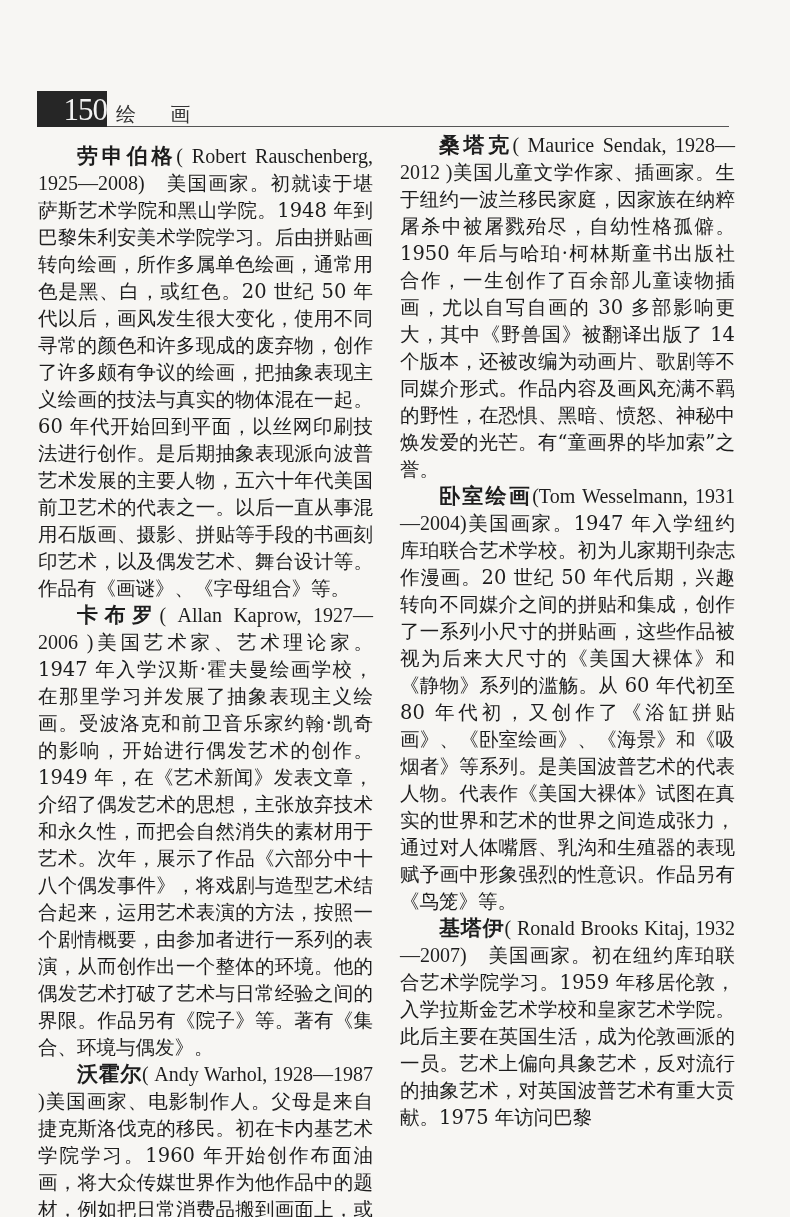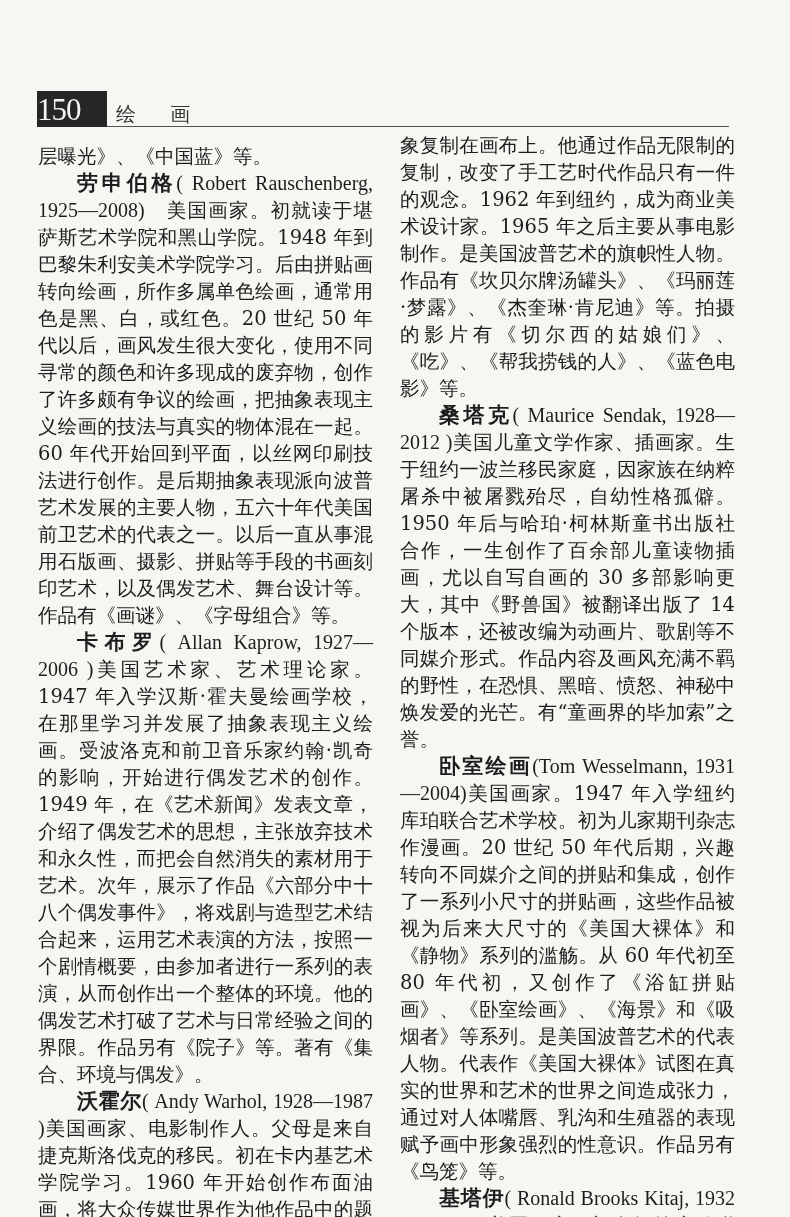--- a/index.html
+++ b/index.html
@@ -10,21 +10,21 @@
     color: #1d1d1d;
     position: relative;
   }
   .page-header {
     position: absolute; left: 37px; top: 91px; width: 692px; height: 36px;
   }
   .page-number-box {
     position: absolute; left: 0; top: 0; width: 70px; height: 36px;
     background: #262626; color: #f2f2f2;
     font-family: "Liberation Serif", serif; font-size: 31px; line-height: 38px;
-    text-align: left; letter-spacing: -1px;
+    text-align: right; letter-spacing: -1px;
   }
   .section-title {
     position: absolute; left: 79px; top: 10px;
     font-size: 20px; letter-spacing: 14px; color: #333;
   }
   .header-rule {
     position: absolute; left: 70px; right: 0; bottom: 0; height: 1px; background: #555;
   }
   .column {
     position: absolute; top: 143px; width: 335px;
@@ -44,38 +44,32 @@
 </head>
 <body>
 
 <div class="page-header">
   <div class="page-number-box">150</div>
   <div class="section-title">绘 画</div>
   <div class="header-rule"></div>
 </div>
 
 <div class="column col-left">
-  <p class="para cont">
-    <span>层曝光》、《中国蓝》等。</span>
-  </p>
   <p class="para">
     <span class="entry-name">劳申伯格</span><span class="latin">( Robert Rauschenberg, 1925—2008)</span><span>　美国画家。初就读于堪萨斯艺术学院和黑山学院。1948 年到巴黎朱利安美术学院学习。后由拼贴画转向绘画，所作多属单色绘画，通常用色是黑、白，或红色。20 世纪 50 年代以后，画风发生很大变化，使用不同寻常的颜色和许多现成的废弃物，创作了许多颇有争议的绘画，把抽象表现主义绘画的技法与真实的物体混在一起。60 年代开始回到平面，以丝网印刷技法进行创作。是后期抽象表现派向波普艺术发展的主要人物，五六十年代美国前卫艺术的代表之一。以后一直从事混用石版画、摄影、拼贴等手段的书画刻印艺术，以及偶发艺术、舞台设计等。作品有《画谜》、《字母组合》等。</span>
   </p>
   <p class="para">
     <span class="entry-name">卡布罗</span><span class="latin">( Allan Kaprow, 1927—2006 )</span><span>美国艺术家、艺术理论家。1947 年入学汉斯·霍夫曼绘画学校，在那里学习并发展了抽象表现主义绘画。受波洛克和前卫音乐家约翰·凯奇的影响，开始进行偶发艺术的创作。1949 年，在《艺术新闻》发表文章，介绍了偶发艺术的思想，主张放弃技术和永久性，而把会自然消失的素材用于艺术。次年，展示了作品《六部分中十八个偶发事件》，将戏剧与造型艺术结合起来，运用艺术表演的方法，按照一个剧情概要，由参加者进行一系列的表演，从而创作出一个整体的环境。他的偶发艺术打破了艺术与日常经验之间的界限。作品另有《院子》等。著有《集合、环境与偶发》。</span>
   </p>
   <p class="para">
     <span class="entry-name">沃霍尔</span><span class="latin">( Andy Warhol, 1928—1987 )</span><span>美国画家、电影制作人。父母是来自捷克斯洛伐克的移民。初在卡内基艺术学院学习。1960 年开始创作布面油画，将大众传媒世界作为他作品中的题材，例如把日常消费品搬到画面上，或把电影明星、政治人物的照片用丝网印刷技术复印在画布上，或将报刊上所刊登的车祸及灾难景</span>
   </p>
 </div>
 
 <div class="column col-right">
-  <p class="para cont">
-    <span>象复制在画布上。他通过作品无限制的复制，改变了手工艺时代作品只有一件的观念。1962 年到纽约，成为商业美术设计家。1965 年之后主要从事电影制作。是美国波普艺术的旗帜性人物。作品有《坎贝尔牌汤罐头》、《玛丽莲·梦露》、《杰奎琳·肯尼迪》等。拍摄的影片有《切尔西的姑娘们》、《吃》、《帮我捞钱的人》、《蓝色电影》等。</span>
-  </p>
   <p class="para">
     <span class="entry-name">桑塔克</span><span class="latin">( Maurice Sendak, 1928—2012 )</span><span>美国儿童文学作家、插画家。生于纽约一波兰移民家庭，因家族在纳粹屠杀中被屠戮殆尽，自幼性格孤僻。1950 年后与哈珀·柯林斯童书出版社合作，一生创作了百余部儿童读物插画，尤以自写自画的 30 多部影响更大，其中《野兽国》被翻译出版了 14 个版本，还被改编为动画片、歌剧等不同媒介形式。作品内容及画风充满不羁的野性，在恐惧、黑暗、愤怒、神秘中焕发爱的光芒。有“童画界的毕加索”之誉。</span>
   </p>
   <p class="para">
     <span class="entry-name">卧室绘画</span><span class="latin">(Tom Wesselmann, 1931—2004)</span><span>美国画家。1947 年入学纽约库珀联合艺术学校。初为儿家期刊杂志作漫画。20 世纪 50 年代后期，兴趣转向不同媒介之间的拼贴和集成，创作了一系列小尺寸的拼贴画，这些作品被视为后来大尺寸的《美国大裸体》和《静物》系列的滥觞。从 60 年代初至 80 年代初，又创作了《浴缸拼贴画》、《卧室绘画》、《海景》和《吸烟者》等系列。是美国波普艺术的代表人物。代表作《美国大裸体》试图在真实的世界和艺术的世界之间造成张力，通过对人体嘴唇、乳沟和生殖器的表现赋予画中形象强烈的性意识。作品另有《鸟笼》等。</span>
   </p>
   <p class="para">
     <span class="entry-name">基塔伊</span><span class="latin">( Ronald Brooks Kitaj, 1932—2007)</span><span>　美国画家。初在纽约库珀联合艺术学院学习。1959 年移居伦敦，入学拉斯金艺术学校和皇家艺术学院。此后主要在英国生活，成为伦敦画派的一员。艺术上偏向具象艺术，反对流行的抽象艺术，对英国波普艺术有重大贡献。1975 年访问巴黎</span>
   </p>
 </div>

